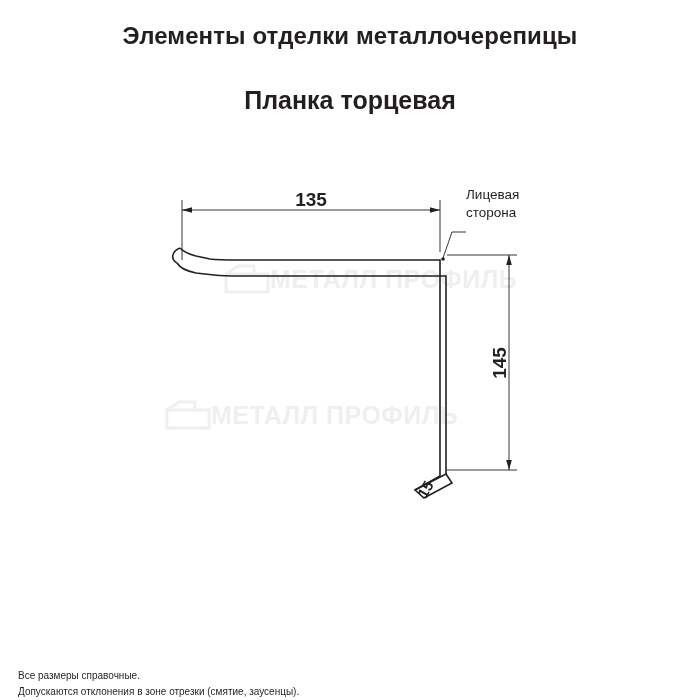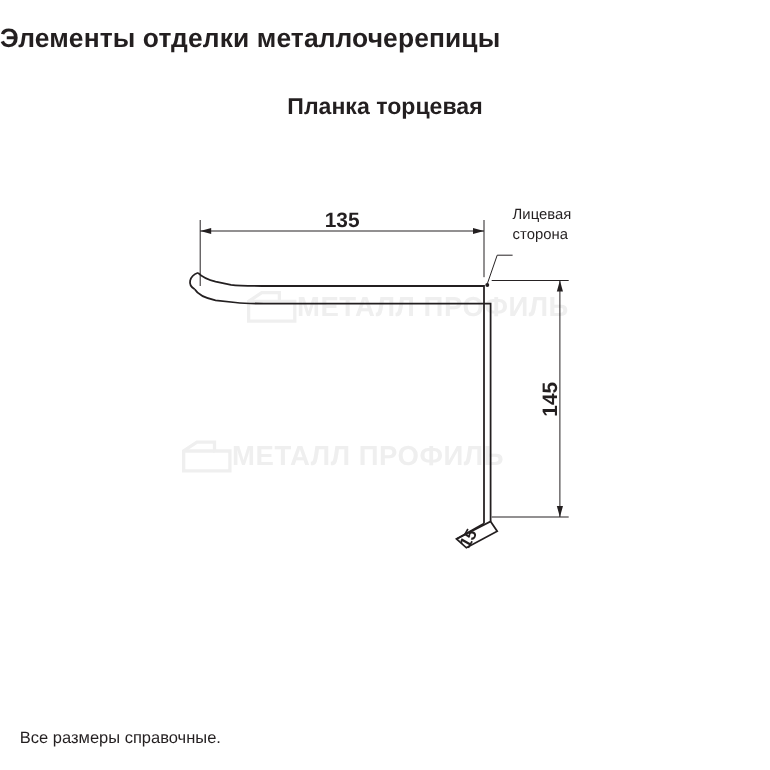--- a/index.html
+++ b/index.html
@@ -20,31 +20,32 @@
     width: 700px;
     height: 700px;
   }
 
   
   .title-main {
     position: absolute;
     top: 22px;
     left: 0;
     width: 700px;
+    text-align: center;
     font-size: 24px;
     font-weight: bold;
     letter-spacing: 0.1px;
   }
   .title-sub {
     position: absolute;
     top: 86px;
     left: 0;
     width: 700px;
     text-align: center;
-    font-size: 21px;
+    font-size: 25px;
     font-weight: bold;
   }
   .title-code {
     position: absolute;
     top: 124px;
     left: 0;
     width: 700px;
     text-align: center;
     font-size: 19px;
     font-weight: bold;
@@ -81,22 +82,22 @@
     top: 160px;
     left: 0;
     width: 628px;
     height: 400px;
   }
 
   
   .footer {
     position: absolute;
     left: 18px;
-    bottom: 18px;
-    font-size: 15px;
+    bottom: 1px;
+    font-size: 10px;
     line-height: 1.55;
   }
   .footer div { white-space: nowrap; }
 </style>
 </head>
 <body>
 
 <div class="page">
 
   <div class="title-main">Элементы отделки металлочерепицы</div>
@@ -159,15 +160,16 @@
 
       <text x="0" y="0" transform="translate(430,332) rotate(-60)" text-anchor="middle" font-family="Liberation Sans, sans-serif" font-size="15" font-weight="bold" fill="#231f20">15</text>
 
       <text x="466" y="39" font-family="Liberation Sans, sans-serif" font-size="13.5" fill="#231f20">Лицевая</text>
       <text x="466" y="57" font-family="Liberation Sans, sans-serif" font-size="13.5" fill="#231f20">сторона</text>
     </svg>
   </div>
 
   <div class="footer">
     <div>Все размеры справочные.</div>
+    <div>Допускаются отклонения в зоне отрезки (смятие, заусенцы).</div>
   </div>
 
 </div>
 
 </body></html>

